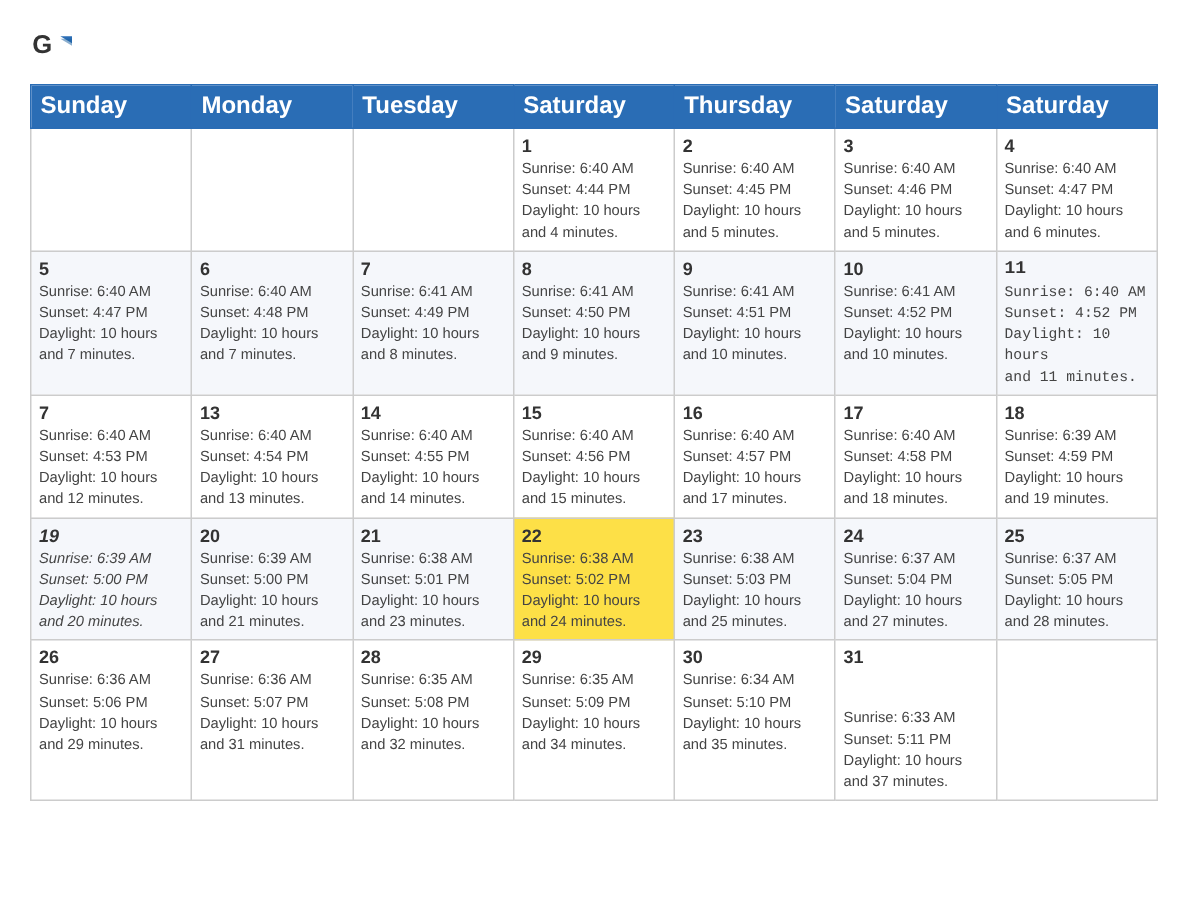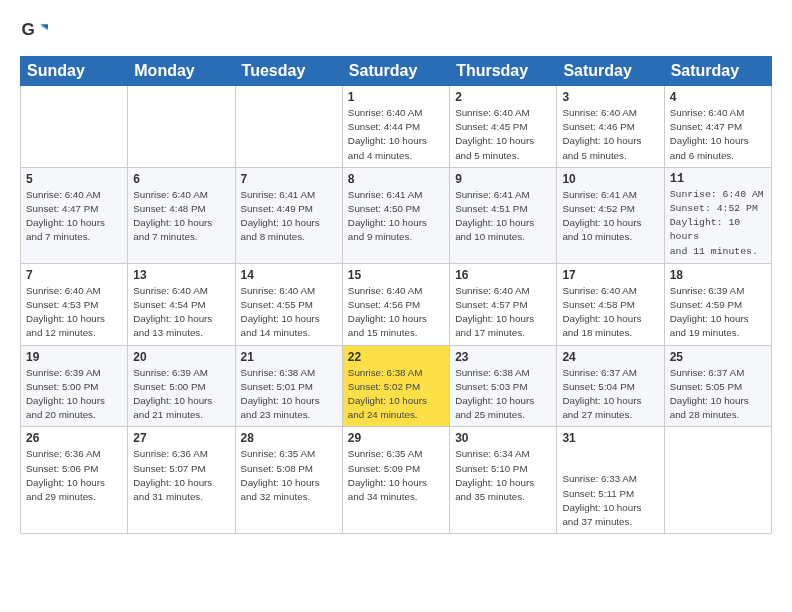--- a/index.html
+++ b/index.html
@@ -256,21 +256,21 @@
           </td>
           <td>
             <span class="day-number">18</span>
             <div class="day-info" style="white-space: pre-line;">Sunrise: 6:39 AM
 Sunset: 4:59 PM
 Daylight: 10 hours
 and 19 minutes.</div>
           </td>
         </tr>
         <tr>
-          <td style="background: rgb(245, 247, 251);">
+          <td style="background: rgb(245, 247, 251); font-style: italic;">
             <span class="day-number">19</span>
             <div class="day-info" style="white-space: pre-line;">Sunrise: 6:39 AM
 Sunset: 5:00 PM
 Daylight: 10 hours
 and 20 minutes.</div>
           </td>
           <td style="background: rgb(245, 247, 251);">
             <span class="day-number">20</span>
             <div class="day-info" style="white-space: pre-line;">Sunrise: 6:39 AM
 Sunset: 5:00 PM

